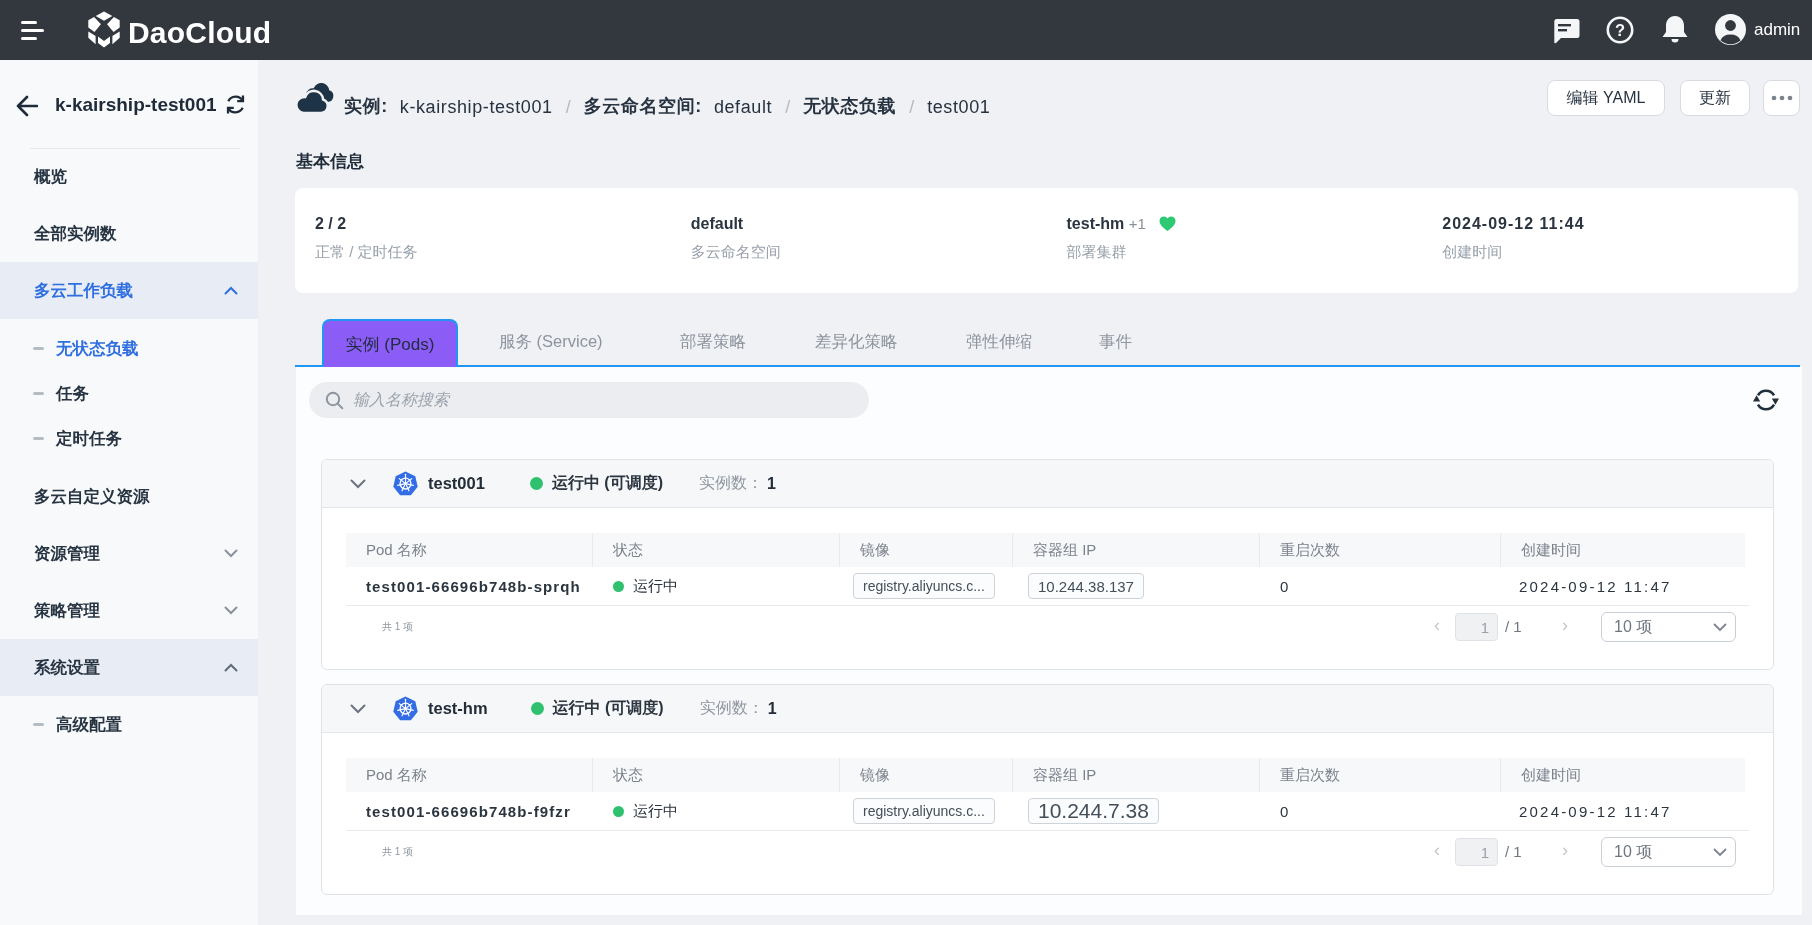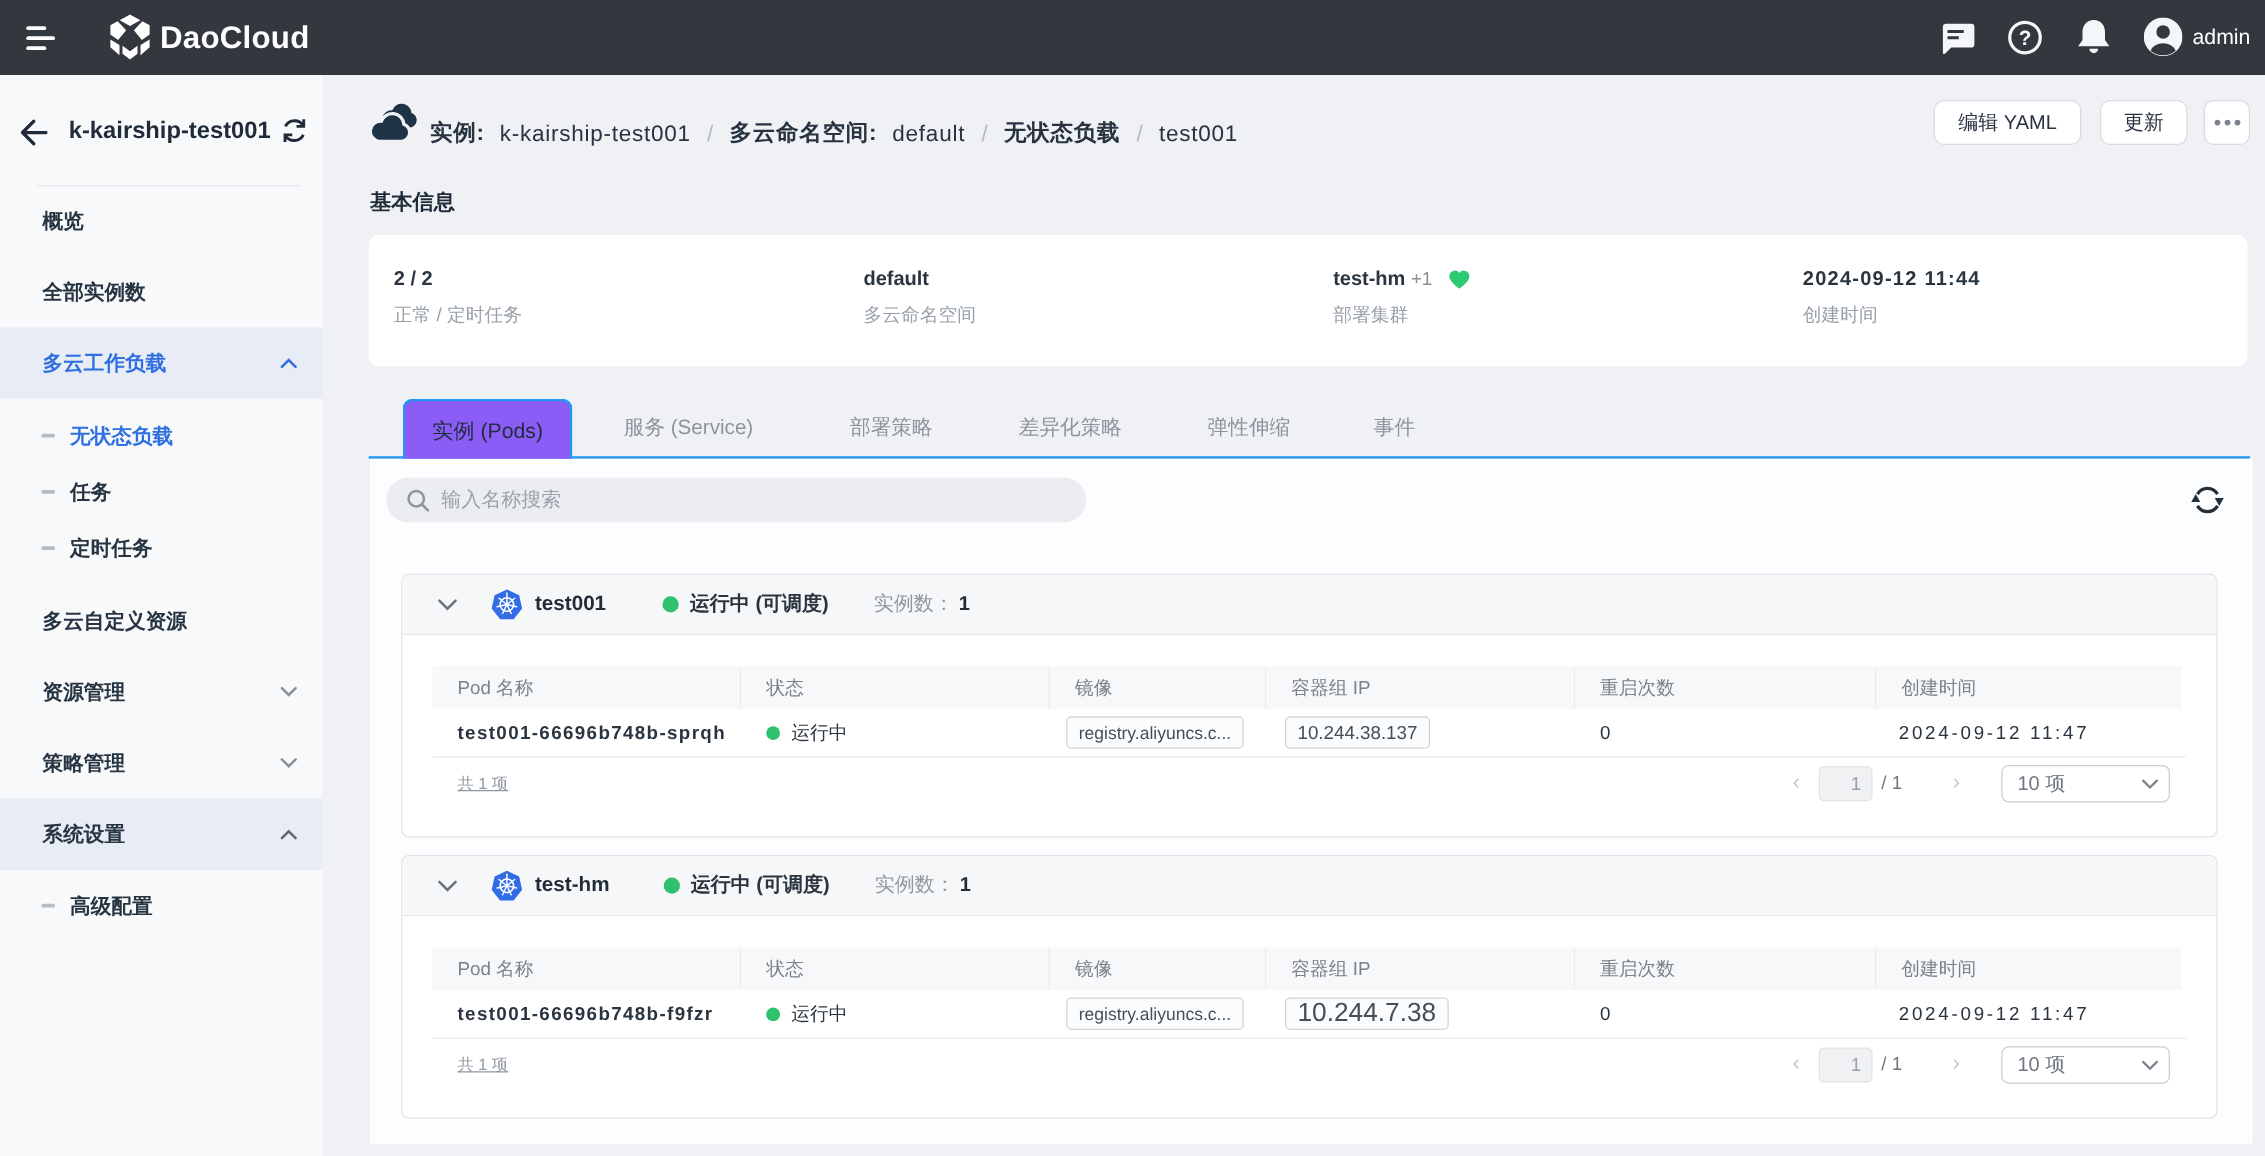--- a/index.html
+++ b/index.html
@@ -3,21 +3,21 @@
 <meta charset="utf-8">
 <style>
 * { margin:0; padding:0; box-sizing:border-box; }
 html,body { width:1812px; height:925px; overflow:hidden; background:#eff1f5;
   font-family:"Liberation Sans",sans-serif; }
 .abs { position:absolute; }
 
 
 #topbar { position:absolute; left:0; top:0; width:1812px; height:60px; background:#33373e; }
 #burger span { display:block; position:absolute; height:2.5px; background:#fff; border-radius:2px; left:21px; }
-#logoText { position:absolute; left:128px; top:16px; color:#fff; font-size:25px; font-weight:bold; letter-spacing:0.2px; }
+#logoText { position:absolute; left:128px; top:16px; color:#fff; font-size:30px; font-weight:bold; letter-spacing:0.2px; }
 #adminText { position:absolute; left:1754px; top:20px; color:#fff; font-size:17px; }
 
 
 #sidebar { position:absolute; left:0; top:60px; width:258px; height:865px; background:#f8f9fb; }
 #sideTitle { position:absolute; left:55px; top:34px; font-size:19px; font-weight:bold; color:#1f2b38; }
 #sideDivider { position:absolute; left:30px; top:88px; width:210px; height:1px; background:#e4e7ec; }
 .mitem { position:absolute; left:0; width:258px; height:57px; display:flex; align-items:center; }
 .mitem .txt { margin-left:34px; font-size:16.5px; font-weight:600; color:#273442; }
 .sitem { position:absolute; left:0; width:258px; height:45px; display:flex; align-items:center; }
 .sitem .dash { margin-left:33px; width:11px; height:2.5px; background:#b6bcc6; border-radius:2px; }
@@ -44,21 +44,21 @@
 
 #tabsLine { position:absolute; left:295px; top:365px; width:1505px; height:2px; background:#2196f3; }
 #activeTab { position:absolute; left:322px; top:319px; width:136px; height:48px; background:#8b5cf6;
   border:2px solid #2196f3; border-bottom:none; border-radius:8px 8px 0 0; z-index:3;
   display:flex; align-items:center; justify-content:center; font-size:17px; font-weight:normal; color:#1f2d3d; }
 .tabLbl { position:absolute; top:319px; height:46px; display:flex; align-items:center; font-size:16.5px; color:#8d949e; }
 
 
 #panel { position:absolute; left:296px; top:367px; width:1506px; height:548px; background:#fcfdfe; }
 #search { position:absolute; left:13px; top:15px; width:560px; height:36px; background:#ebedf0; border-radius:18px;
-  display:flex; align-items:center; }
+  display:flex; align-items:center;font-style:italic; }
 #search .ph { color:#9aa3ad; font-size:16px; margin-left:9px; }
 
 .card { position:absolute; left:25px; width:1453px; background:#fff; border:1px solid #dfe3e8; border-radius:6px; }
 .cardHead { height:48px; background:#f6f7f9; border-bottom:1px solid #e3e6ea; border-radius:6px 6px 0 0;
   display:flex; align-items:center; position:relative; }
 .cname { font-size:16.5px; font-weight:bold; color:#222d38; margin-left:10px; }
 .dot { width:13px; height:13px; border-radius:50%; background:#2fc16e; }
 .runtxt { font-size:16px; color:#2b3540; font-weight:600; margin-left:9px; }
 .cntLbl { font-size:16px; color:#8f97a1; }
 .cntVal { font-size:16px; font-weight:bold; color:#222d38; margin-left:4px; }
@@ -66,21 +66,21 @@
 .tbl { margin:25px 24px 0 24px; }
 .trow { display:flex; }
 .th { background:#f7f8fa; height:34px; display:flex; align-items:center; padding-left:20px;
   font-size:15px; color:#7b828c; border-right:1px solid #e7eaee; }
 .th:last-child { border-right:none; }
 .td { height:38px; display:flex; align-items:center; padding-left:20px; font-size:15px; color:#2b3540; }
 .c1 { width:247px; } .c2 { width:247px; } .c3 { width:173px; } .c4 { width:247px; } .c5 { width:241px; } .c6 { width:244px; }
 .chip { border:1px solid #ced3da; border-radius:4px; background:#fbfcfd; font-size:14px; color:#444f5a;
   height:26px; display:flex; align-items:center; padding:0 9px; }
 .pager { height:43px; border-top:1px solid #e9ecef; display:flex; align-items:center; position:relative; }
-.total { margin-left:20px; font-size:13px; color:#8f97a1;text-decoration:underline; }
+.total { margin-left:36px; font-size:10px; color:#8f97a1; }
 .pgBox { position:absolute; width:43px; height:28px; background:#f0f1f3; border:1px solid #dfe3e7; border-radius:4px;
   display:flex; align-items:center; justify-content:flex-end; padding-right:8px; font-size:15px; color:#9aa1ab; }
 .pgSep { position:absolute; font-size:15px; color:#6f7780; }
 .sel { position:absolute; width:135px; height:30px; border:1px solid #c9cfd6; border-radius:6px; background:#fff;
   display:flex; align-items:center; font-size:16px; color:#6f7780; }
 .pArr { position:absolute; font-size:18px; color:#c2c7cd; }
 </style>
 </head>
 <body>
 

